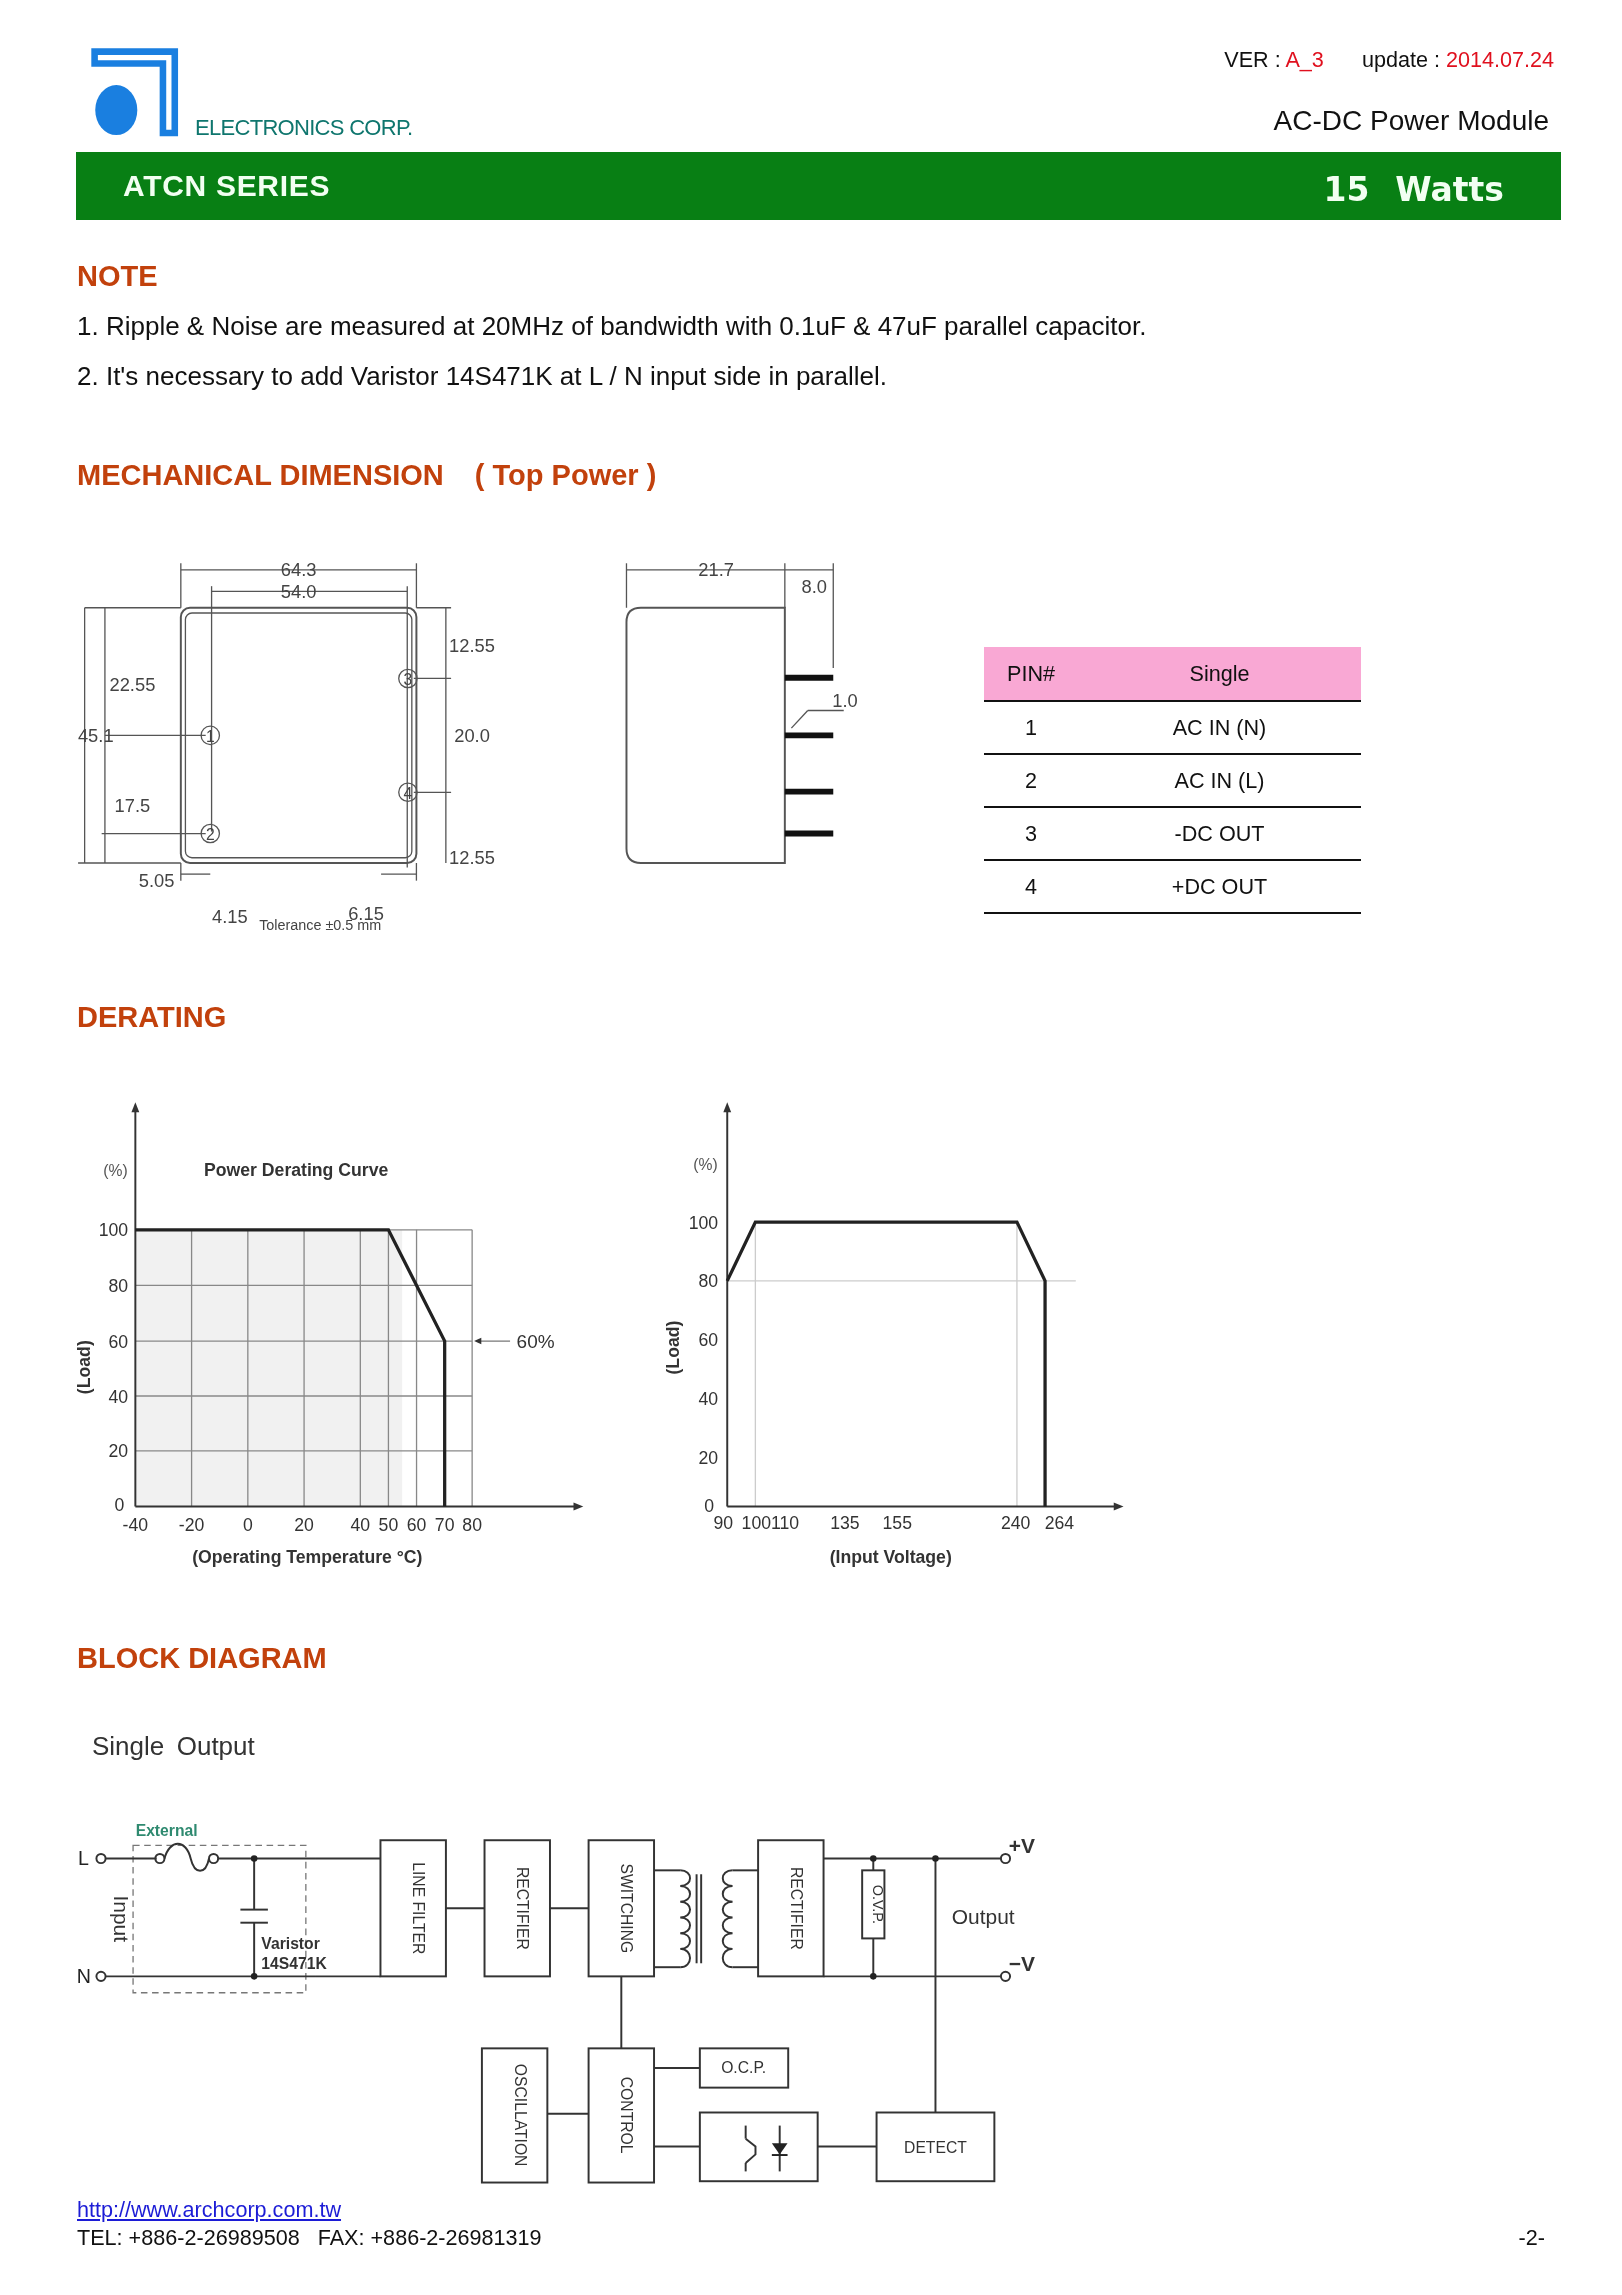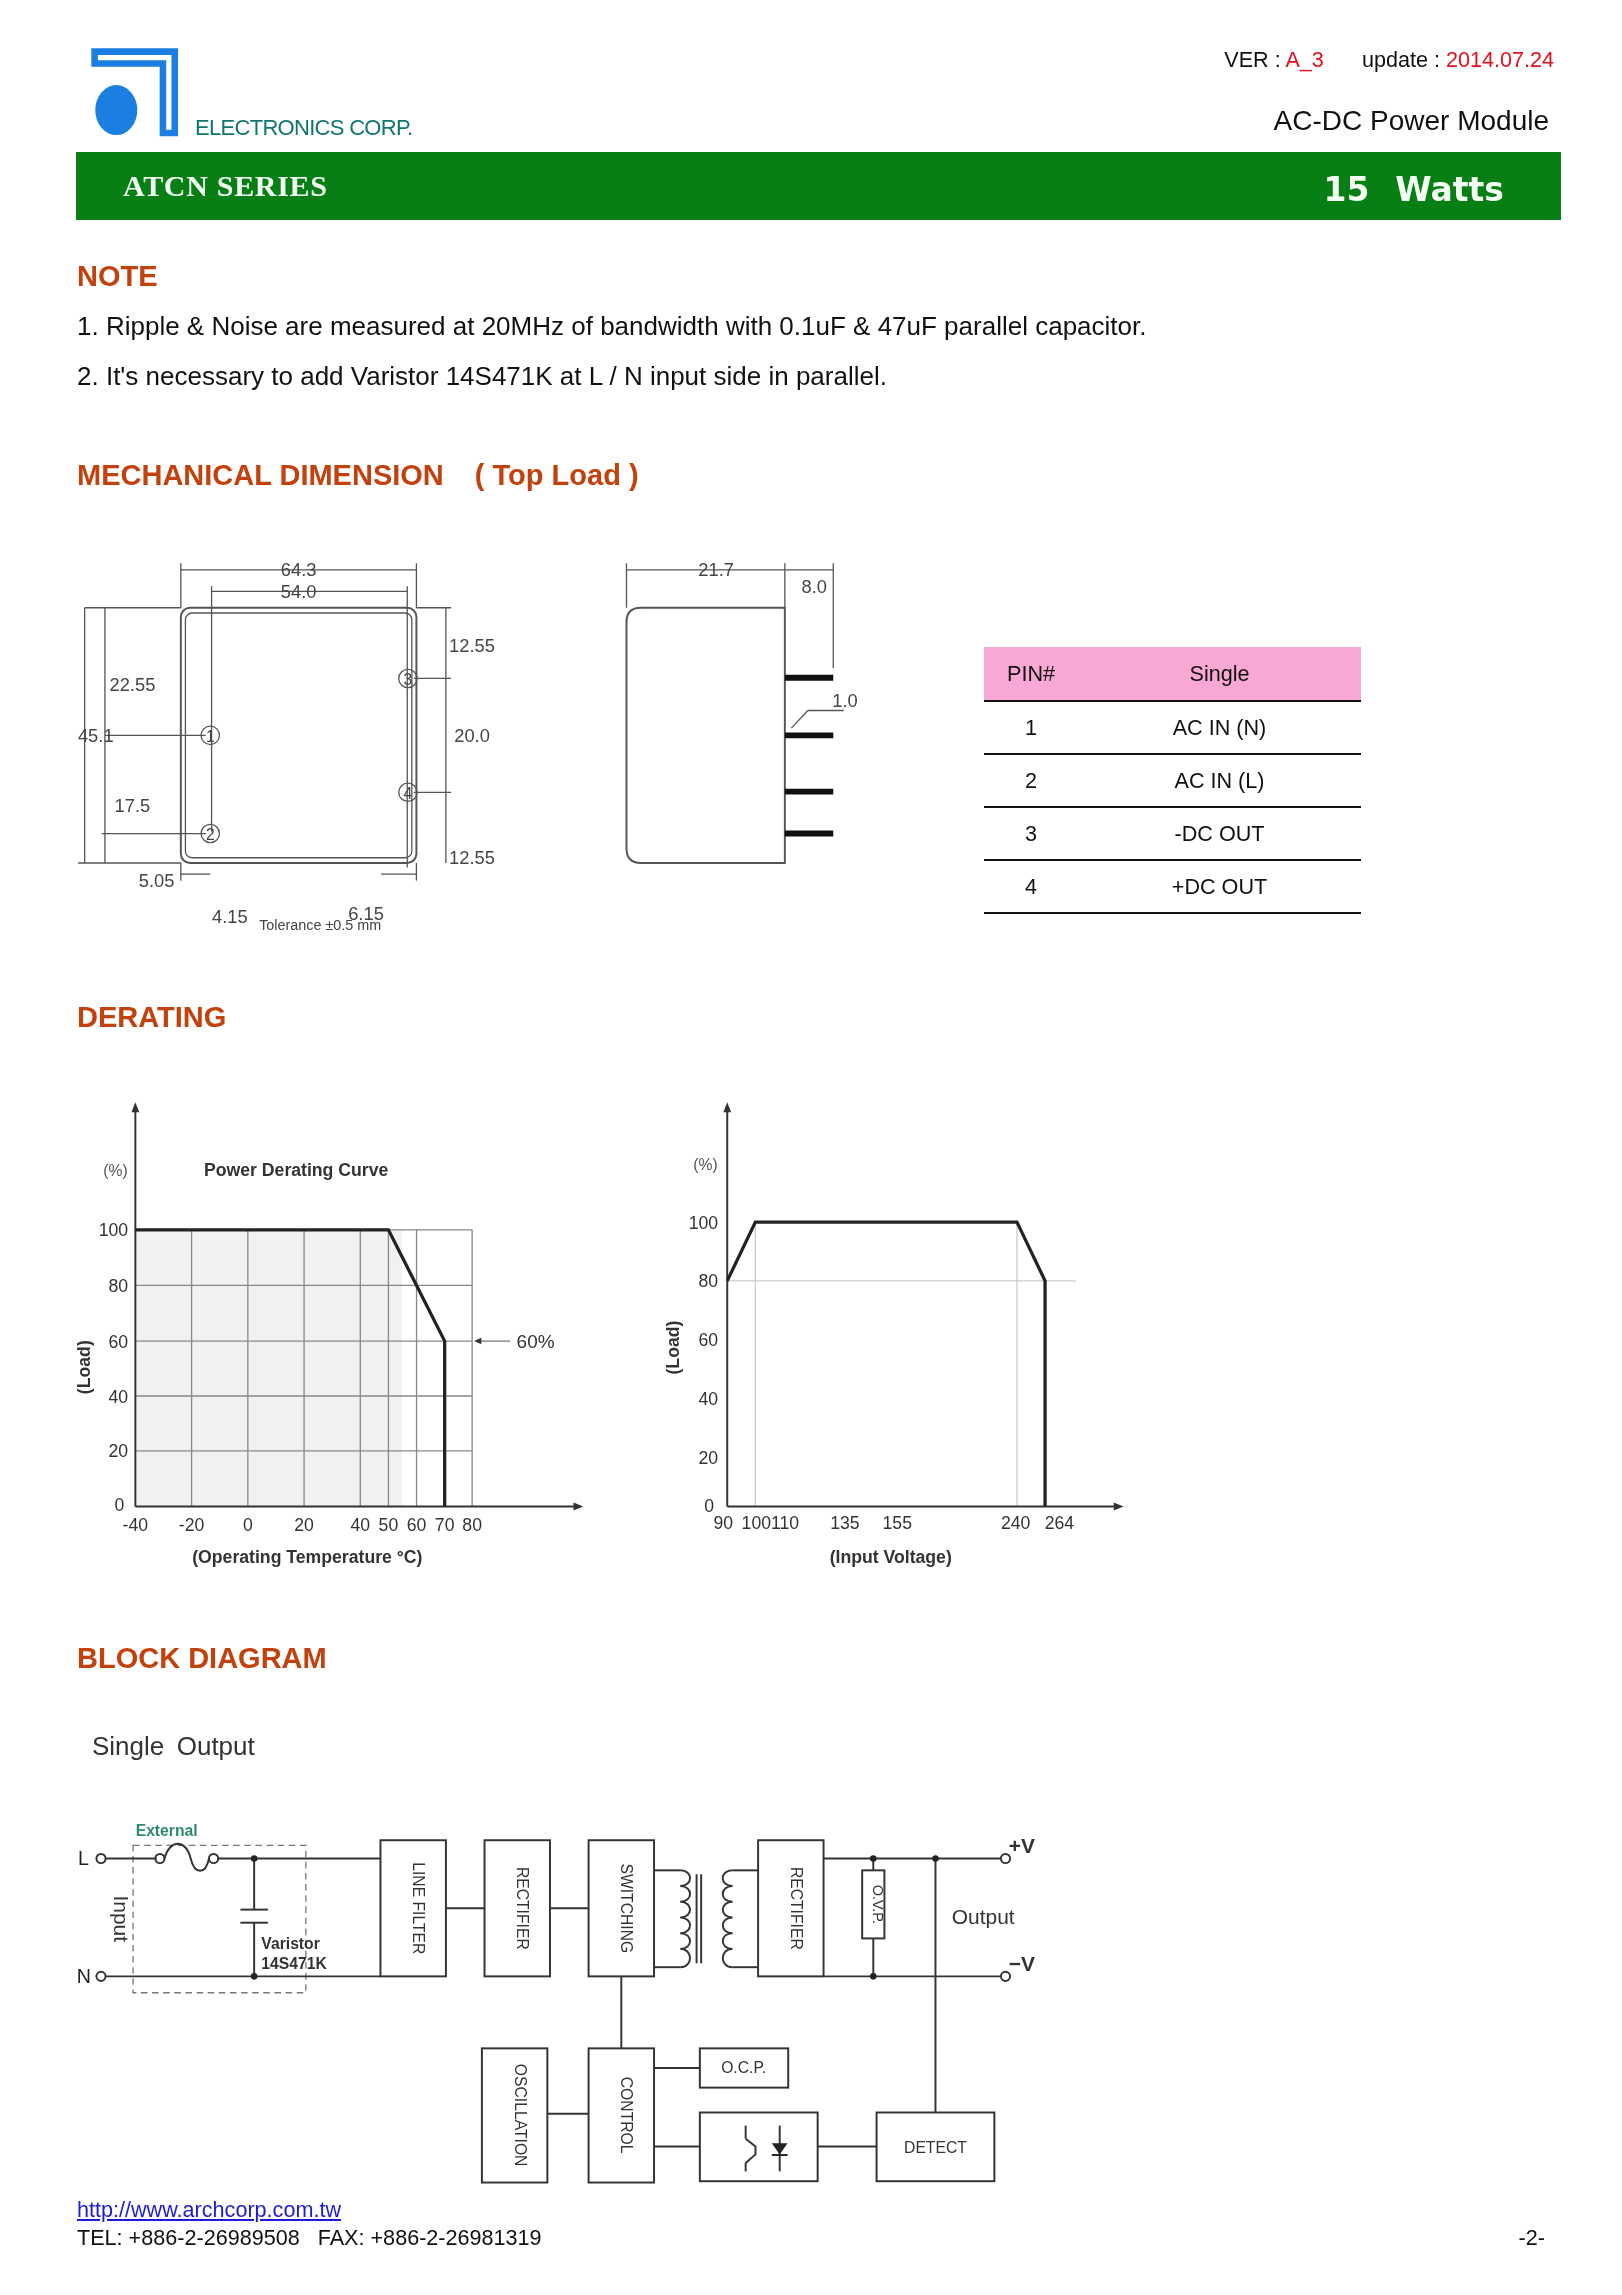--- a/index.html
+++ b/index.html
@@ -10,21 +10,21 @@
   .logo { left:90px; top:43px; width:327px; height:98px; }
   .logo-mark { position:absolute; left:0; top:3.9px; width:92px; height:92px; }
   .logo-arch { position:absolute; left:103px; top:-9.2px; font-family:"Liberation Sans", sans-serif; font-weight:bold;
                font-size:77px; letter-spacing:-3.9px; color:#111; line-height:1; }
   .logo-sub { position:absolute; left:105px; top:72px; font-size:22px; color:#0f766e; letter-spacing:-0.7px; }
   .ver-line { right:68px; top:47px; font-size:21.6px; color:#111; white-space:nowrap; }
   .ver-line .red { color:#e0101e; }
   .ver-line .gap { display:inline-block; width:38px; }
   .module-title { right:73px; top:105px; font-size:28px; color:#111; }
   .banner { left:76px; top:152px; width:1485px; height:68px; background:#087f14; }
-  .banner-left { position:absolute; left:47px; top:17px; font-family:Liberation Serif, serif; font-weight:bold;
+  .banner-left { position:absolute; left:47px; top:17px; font-family:Liberation Sans, sans-serif; font-weight:bold;
                  font-size:30px; color:#f2fff2; letter-spacing:0.7px; }
   .banner-right { position:absolute; right:57px; top:18.3px; font-family:"DejaVu Sans", sans-serif; font-weight:bold;
                   font-size:33px; color:#f2fff2; word-spacing:14.4px; }
   .h-section { font-weight:bold; font-size:29px; color:#c2410c; left:77px; }
   .note-line { left:77px; font-size:26px; color:#111; }
   
   .pin-table { left:984px; top:647px; width:377px; border-collapse:collapse; font-size:21.6px; }
   .pin-table th { background:#f9a8d4; font-weight:normal; height:51px; border-bottom:2px solid #111; text-align:center; }
   .pin-table td { height:49px; border-bottom:2px solid #111; text-align:center; }
   .pin-table .c1 { width:92px; }
@@ -53,21 +53,21 @@
 <div class="abs banner">
   <div class="banner-left">ATCN SERIES</div>
   <div class="banner-right">15 Watts</div>
 </div>
 
 <div class="abs h-section" style="top:260px;">NOTE</div>
 <div class="abs note-line" style="top:311px;">1. Ripple &amp; Noise are measured at 20MHz of bandwidth with 0.1uF &amp; 47uF parallel capacitor.</div>
 <div class="abs note-line" style="top:361px;">2. It's necessary to add Varistor 14S471K at L / N input side in parallel.</div>
 
 <div class="abs h-section" style="top:459px;">
-  <span>MECHANICAL DIMENSION</span><span style="display:inline-block;width:31px"></span><span>( Top Load )</span>
+  <span>MECHANICAL DIMENSION</span><span style="display:inline-block;width:31px"></span><span>( Top Power )</span>
 </div>
 
 <svg class="abs" style="left:65px;top:550px;" width="818" height="393" viewBox="0 0 1250 600">
   <g stroke="#555" stroke-width="2" fill="none">
 
     <rect x="177" y="88" width="360" height="390" rx="14" stroke-width="3"></rect>
     <rect x="184" y="96" width="346" height="374" rx="10"></rect>
 
     <line x1="177" y1="30" x2="537" y2="30"></line>
     <line x1="177" y1="20" x2="177" y2="88"></line>

